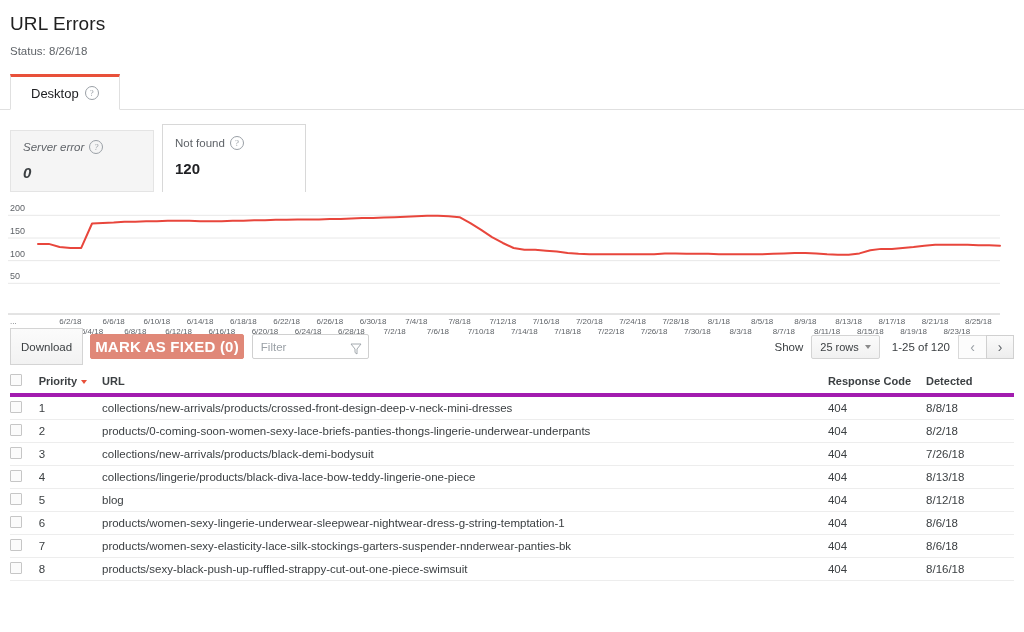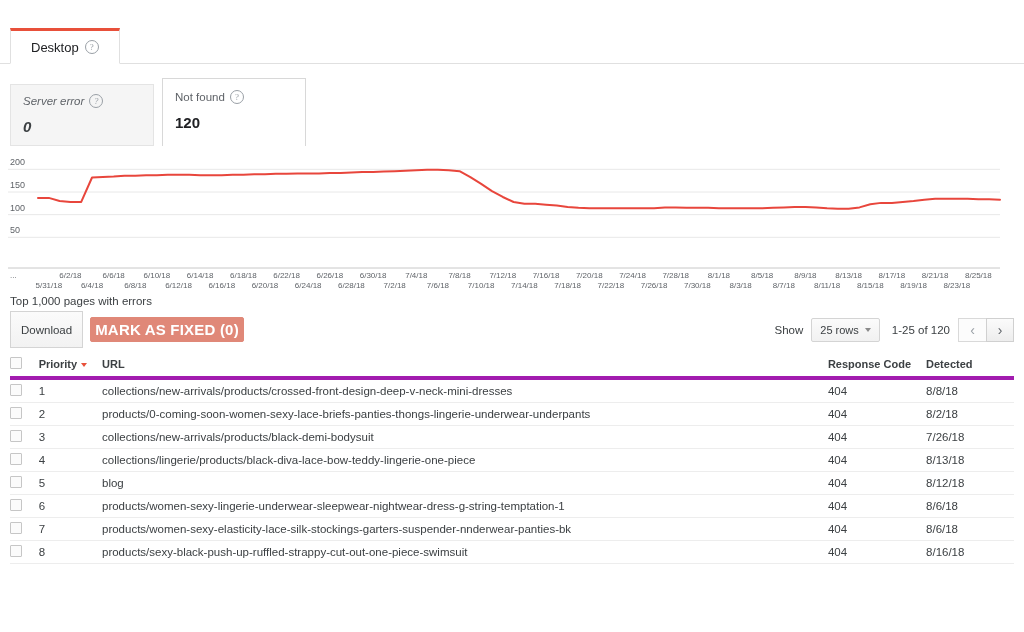--- a/index.html
+++ b/index.html
@@ -321,20 +321,22 @@
     background: #fbfbfb;
     border-radius: 1px;
     display: inline-block;
     cursor: pointer;
   }
 </style>
 </head>
 <body>
 
 <div class="page-header">
+  <div class="page-title">URL Errors</div>
+  <div class="page-status">Status: 8/26/18</div>
 </div>
 
 <div class="tabs-row">
   <div class="tabs-underline"></div>
   <div class="tab">
     <span class="tab-label">Desktop</span>
     <span class="help-icon">?</span>
   </div>
 </div>
 
@@ -409,25 +411,32 @@
       <text x="740.5842696629213" y="140" class="xtick-label" text-anchor="middle">8/3/18</text>
       <text x="783.8202247191011" y="140" class="xtick-label" text-anchor="middle">8/7/18</text>
       <text x="827.056179775281" y="140" class="xtick-label" text-anchor="middle">8/11/18</text>
       <text x="870.2921348314607" y="140" class="xtick-label" text-anchor="middle">8/15/18</text>
       <text x="913.5280898876405" y="140" class="xtick-label" text-anchor="middle">8/19/18</text>
       <text x="956.7640449438202" y="140" class="xtick-label" text-anchor="middle">8/23/18</text>
     </svg>
 </div>
 
 <div class="table-section">
-  <div class="table-caption">Top 1,000 pages with errors</div>
 
   <div class="toolbar">
     <div class="btn-download">Download</div>
     <div class="btn-mark-fixed">MARK AS FIXED (0)</div>
+    <div class="filter-box">
+      <input class="filter-input" type="text" placeholder="Filter" style="">
+      <span class="filter-icon">
+        <svg width="12" height="12" viewBox="0 0 12 12">
+            <path d="M1 1 H11 L7 6 V11 L5 9.5 V6 Z" fill="none" stroke="#9aa0a6" stroke-width="0.9"></path>
+          </svg>
+      </span>
+    </div>
 
     <div class="pager">
       <span class="pager-show-label">Show</span>
       <div class="rows-select">
         <span>25 rows</span>
         <span class="caret-down"></span>
       </div>
       <span class="range-text">1-25 of 120</span>
       <div style="display:flex">
         <div class="nav-btn prev">

